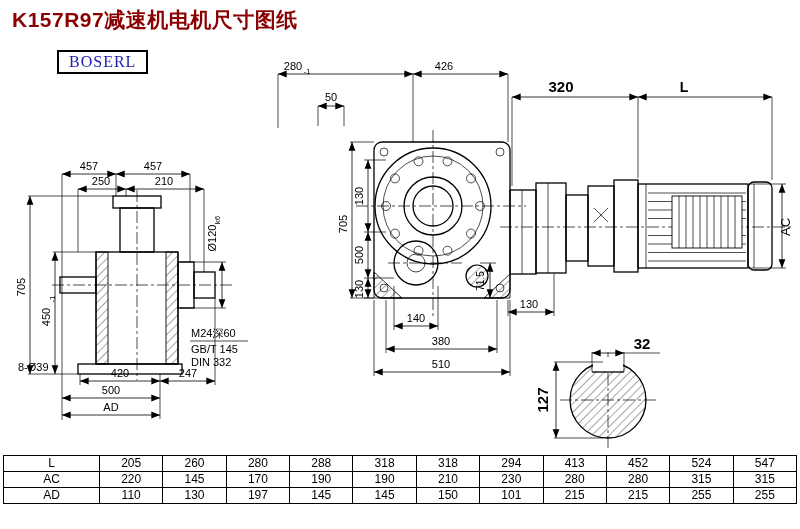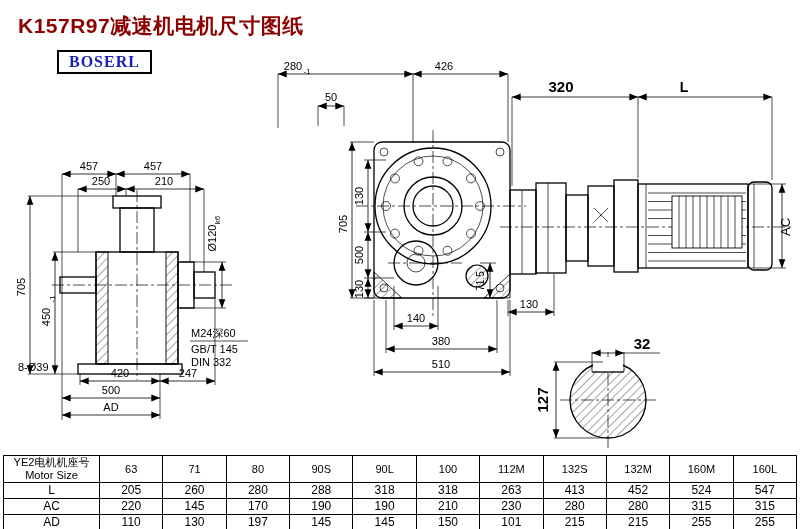--- a/index.html
+++ b/index.html
@@ -1,30 +1,30 @@
 <!DOCTYPE html>
 <html><head>
 <meta charset="utf-8">
 <style>
   html,body{margin:0;padding:0;}
   body{
     width:800px;height:529px;background:#ffffff;position:relative;overflow:hidden;
     font-family:"Liberation Sans", sans-serif;
   }
   .title{
-    position:absolute;top:2px;left:8px;margin:10px;
+    position:absolute;top:2px;left:8px;margin:4px;
     font-size:21px;font-weight:bold;color:#8b0000;letter-spacing:0.5px;
     font-family:"Liberation Sans", sans-serif;
   }
   .logo{
     position:absolute;top:50px;left:57px;border:2px solid #000;background:#fff;
     padding:1px 10px;z-index:5;
   }
   .logo span{
-    font-family:"Liberation Serif", serif;font-weight:bold;font-size:16px;
+    font-family:"Liberation Serif", serif;font-weight:normal;font-size:16px;
     color:#2020b0;letter-spacing:1px;
   }
   svg.drawing{position:absolute;top:0;left:0;}
   svg text{fill:#000;font-family:"Liberation Sans", sans-serif;}
   .dt{font-size:11px;text-anchor:middle;}
   .dts{font-size:8px;text-anchor:middle;}
   .dt10{font-size:10px;text-anchor:middle;}
   .dl{font-size:11px;text-anchor:start;}
   .dtb{font-size:15px;font-weight:bold;text-anchor:middle;}
   .dtb2{font-size:14px;font-weight:bold;text-anchor:middle;}
@@ -294,45 +294,28 @@
       <col>
       <col>
       <col>
       <col>
       <col>
       <col>
       <col>
   </colgroup>
   <tbody>
     <tr>
-      <td class="hcell">
-        <div>YE2电机机座号</div>
-        <div>Motor Size</div>
-      </td>
-      <td class="hcell">63</td>
-      <td class="hcell">71</td>
-      <td class="hcell">80</td>
-      <td class="hcell">90S</td>
-      <td class="hcell">90L</td>
-      <td class="hcell">100</td>
-      <td class="hcell">112M</td>
-      <td class="hcell">132S</td>
-      <td class="hcell">132M</td>
-      <td class="hcell">160M</td>
-      <td class="hcell">160L</td>
-    </tr>
-    <tr>
       <td>L</td>
       <td>205</td>
       <td>260</td>
       <td>280</td>
       <td>288</td>
       <td>318</td>
       <td>318</td>
-      <td>263</td>
+      <td>294</td>
       <td>413</td>
       <td>452</td>
       <td>524</td>
       <td>547</td>
     </tr>
     <tr>
       <td>AC</td>
       <td>220</td>
       <td>145</td>
       <td>170</td>

